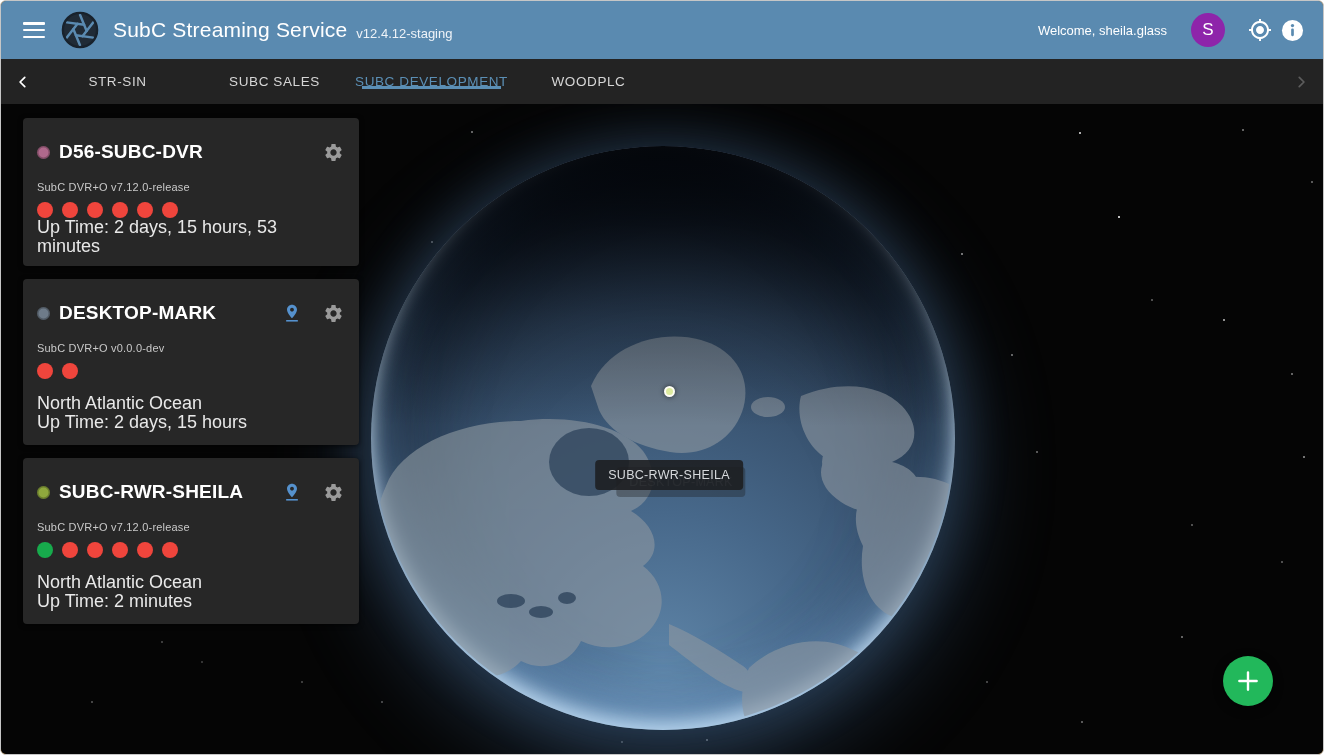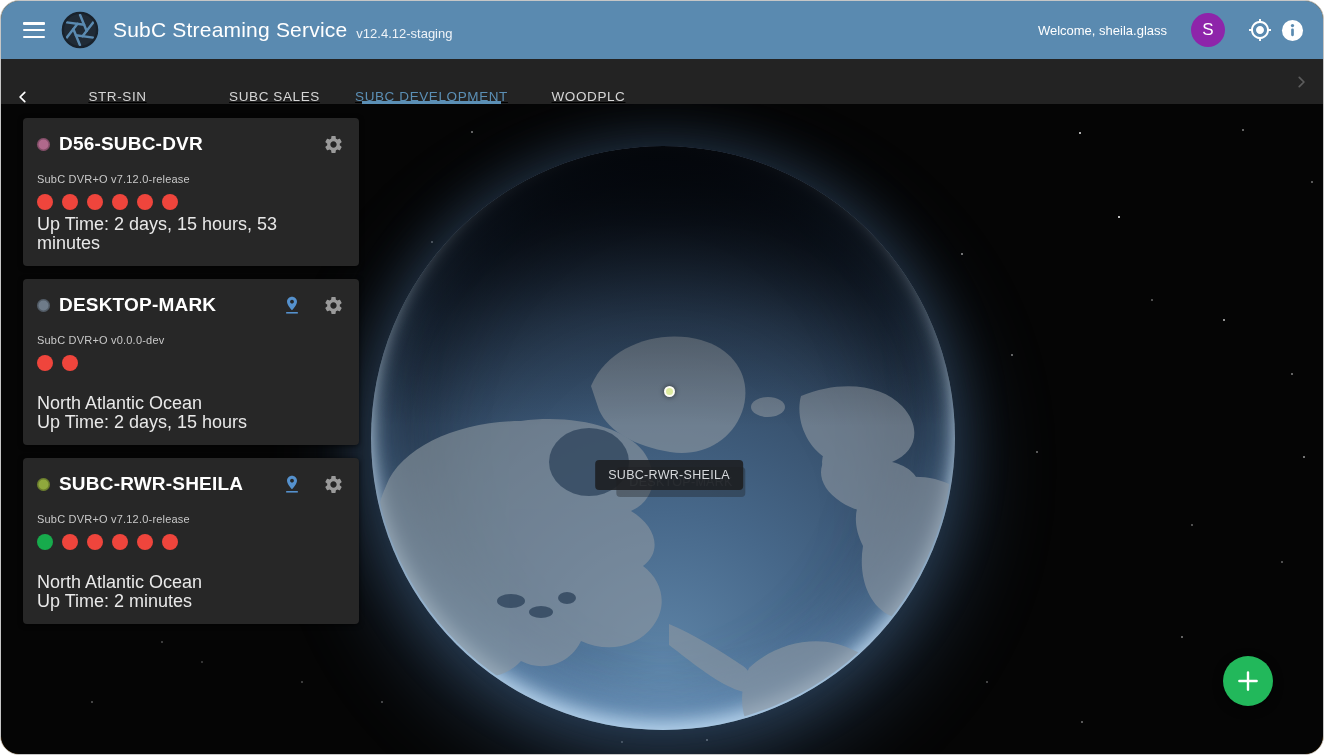--- a/index.html
+++ b/index.html
@@ -1,38 +1,38 @@
 <!DOCTYPE html>
 <html style="--header: #5a8ab0; --accent: #5b8fb5; --avatar: #8e24aa; --fab: #22b85b;"><head>
 <meta charset="utf-8">
 <style>
   html,body{margin:0;padding:0;background:#ffffff;font-family:"Liberation Sans","DejaVu Sans",sans-serif;}
   .app{
     position:relative;width:1322px;height:753px;margin:0 auto;
-    border:1px solid #c6c6c6;border-radius:19px;overflow:hidden;background:#a16207;
+    border:1px solid #c6c6c6;border-radius:6px;overflow:hidden;background:#a16207;
   }
   
   header{
     height:58px;background:var(--header,#5a8ab0);display:flex;align-items:center;
     padding:0 18px 0 22px;box-sizing:border-box;gap:0;
   }
   .menu-btn{width:22px;height:16px;display:flex;flex-direction:column;justify-content:space-between;cursor:pointer;margin-right:16px;}
   .menu-btn span{display:block;height:2.5px;background:#fff;border-radius:1px;}
   .logo{width:38px;height:38px;margin-right:14px;display:flex;align-items:center;justify-content:center;}
   .app-title{font-size:21px;font-weight:500;color:#fff;margin:0;letter-spacing:.2px;}
   .app-version{font-size:13px;color:#eef3f8;margin-left:9px;padding-top:6px;}
   .spacer{flex:1;}
   .welcome{font-size:13px;color:#fff;margin-right:24px;}
   .avatar{
     width:34px;height:34px;border-radius:50%;background:var(--avatar,#8e24aa);color:#fff;
     display:flex;align-items:center;justify-content:center;font-size:17px;cursor:pointer;margin-right:16px;
   }
   .hicon{width:26px;height:26px;display:flex;align-items:center;justify-content:center;cursor:pointer;margin-left:6px;}
   
-  nav.tabbar{height:45px;background:#232323;display:flex;align-items:flex-end;position:relative;text-decoration:underline;}
+  nav.tabbar{height:45px;background:#232323;display:flex;align-items:center;position:relative;}
   .chev{width:44px;display:flex;align-items:center;justify-content:center;cursor:pointer;}
   .tabs{display:flex;margin-left:-6px;}
   .tab{
     width:157px;display:flex;align-items:center;justify-content:center;
     font-size:13.5px;letter-spacing:.6px;color:#d6d6d6;cursor:pointer;position:relative;
   }
   .tab.active{color:var(--accent,#5b8fb5);}
   .tab.active::after{
     content:"";position:absolute;bottom:0;left:9px;right:9px;height:3px;background:var(--accent,#5b8fb5);
   }
@@ -85,21 +85,21 @@
     background:#dcea9e;border:2px solid #fdfdf6;box-shadow:0 0 5px rgba(0,0,0,.6);z-index:4;
   }
   
   .cards{position:absolute;left:22px;top:14px;width:336px;display:flex;flex-direction:column;gap:13px;z-index:5;}
   .card{
     background:#272727;border-radius:4px;box-sizing:border-box;padding:14px 14px 13px 14px;
     display:flex;flex-direction:column;box-shadow:0 1px 5px rgba(0,0,0,.65);cursor:pointer;
   }
   .card:nth-child(1){height:148px;}
   .card:nth-child(2),.card:nth-child(3){height:166px;}
-  .card-head{display:flex;align-items:center;}
+  .card-head{display:flex;align-items:center;margin-top:8px;}
   .status-dot{width:13px;height:13px;border-radius:50%;margin-right:9px;flex:none;box-shadow:inset 0 0 0 1.5px rgba(0,0,0,.25);}
   .card-title{font-size:19px;font-weight:700;color:#fff;letter-spacing:.2px;white-space:nowrap;}
   .head-spacer{flex:1;}
   .cicon{width:24px;height:24px;display:flex;align-items:center;justify-content:center;cursor:pointer;flex:none;}
   .cicon.pin{margin-right:17px;}
   .card-version{font-size:11px;color:#c9c9c9;margin-top:17px;letter-spacing:.2px;}
   .ind-dots{display:flex;gap:9px;margin-top:9px;}
   .ind-dot{width:16px;height:16px;border-radius:50%;}
   .card-bottom{margin-top:auto;font-size:18px;color:#e8e8e8;line-height:19px;}
   

